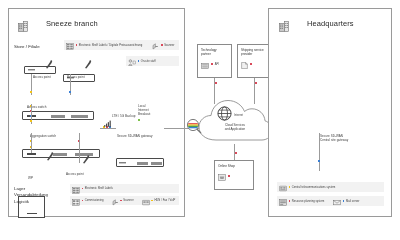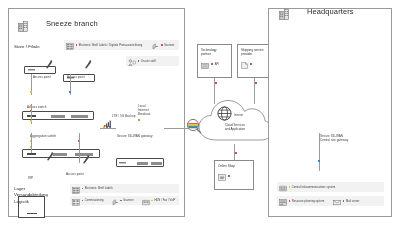--- a/index.html
+++ b/index.html
@@ -406,21 +406,21 @@
       <span class="sq" style="position:relative;width:1.8px;height:1.8px;background:#d94a5a;"></span>
     </div>
   </div>
 
   <div class="line hl" style="left:268px;top:128px;width:26px;"></div>
   <div class="tick" style="left:286px;top:126px;background:#f2c31a;"></div>
   <div class="tick" style="left:289px;top:126px;background:#d94a5a;"></div>
 
   <div class="frame" style="left:268px;top:8px;width:124px;height:209px;"></div>
 
-  <div class="site-title" style="left:279px;top:6px;">
+  <div class="site-title" style="left:279px;top:18px;">
     <span class="bldg">
       <svg width="10" height="11" viewBox="0 0 10 11">
         <rect x="0.5" y="2.5" width="5" height="8" fill="#c9c9c9" stroke="#6e6e6e" stroke-width="0.6"></rect>
         <rect x="5.5" y="0.5" width="4" height="10" fill="#e6e6e6" stroke="#6e6e6e" stroke-width="0.6"></rect>
         <g fill="#7a7a7a">
           <rect x="1.2" y="3.6" width="1" height="1"></rect>
             <rect x="2.8" y="3.6" width="1" height="1"></rect>
           <rect x="1.2" y="5.3" width="1" height="1"></rect>
             <rect x="2.8" y="5.3" width="1" height="1"></rect>
           <rect x="1.2" y="7" width="1" height="1"></rect>

